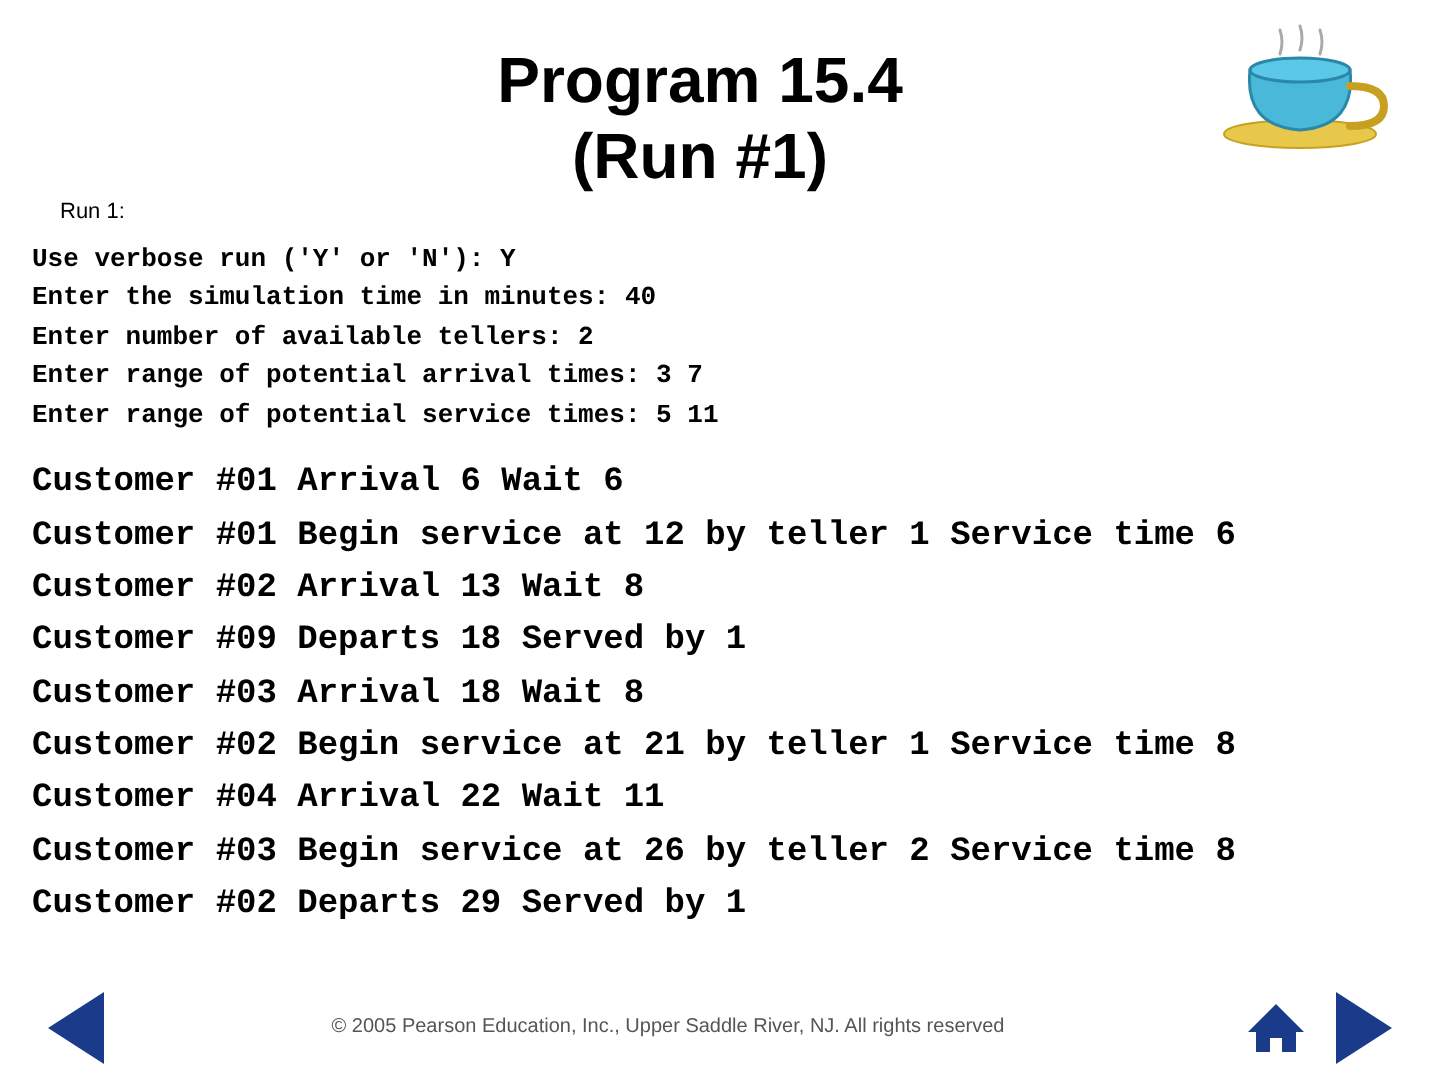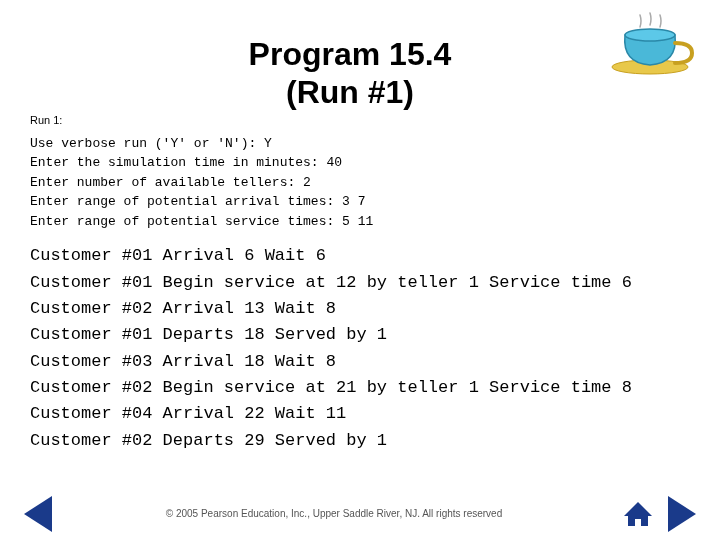--- a/index.html
+++ b/index.html
@@ -18,21 +18,21 @@
       background: #ffffff;
       position: relative;
       display: flex;
       flex-direction: column;
     }
 
     .title-area {
       display: flex;
       justify-content: center;
       align-items: flex-start;
-      padding-top: 22px;
+      padding-top: 8px;
       padding-right: 20px;
       position: relative;
     }
 
     .title-text {
       text-align: center;
       font-size: 32px;
       font-weight: bold;
       color: #000;
       line-height: 1.2;
@@ -50,22 +50,23 @@
     .run-label {
       font-size: 11px;
       color: #000;
       margin-left: 30px;
       margin-top: 2px;
       margin-bottom: 8px;
       font-family: Arial, sans-serif;
     }
 
     .content-area {
-      padding: 0 30px;
+      padding: 0 16px;
       flex: 1;
+      font-weight: bold;
     }
 
     .verbose-block {
       font-family: 'Courier New', Courier, monospace;
       font-size: 13px;
       color: #000;
       line-height: 1.5;
       margin-bottom: 12px;
     }
 
@@ -158,24 +159,25 @@
       <div>Use verbose run ('Y' or 'N'): Y</div>
       <div>Enter the simulation time in minutes: 40</div>
       <div>Enter number of available tellers: 2</div>
       <div>Enter range of potential arrival times: 3 7</div>
       <div>Enter range of potential service times: 5 11</div>
     </div>
     <div class="customer-block">
       <div>Customer  #01  Arrival 6 Wait 6</div>
       <div>Customer  #01  Begin service at 12 by teller 1 Service time 6</div>
       <div>Customer  #02  Arrival 13 Wait 8</div>
-      <div>Customer  #01  Departs 18 Served by 1</div>
+      <div>Customer  #09  Departs 18 Served by 1</div>
       <div>Customer  #03  Arrival 18 Wait 8</div>
       <div>Customer  #02  Begin service at 21 by teller 1 Service time 8</div>
       <div>Customer  #04  Arrival 22 Wait 11</div>
+      <div>Customer  #03  Begin service at 26 by teller 2 Service time 8</div>
       <div>Customer  #02  Departs 29 Served by 1</div>
     </div>
   </div>
 
   <div class="footer">
     <div class="nav-arrow">
       <div class="arrow-left"></div>
     </div>
     <div class="footer-text">© 2005 Pearson Education, Inc., Upper Saddle River, NJ.  All rights reserved</div>
     <div class="nav-arrow" style="margin: 0 8px;">

